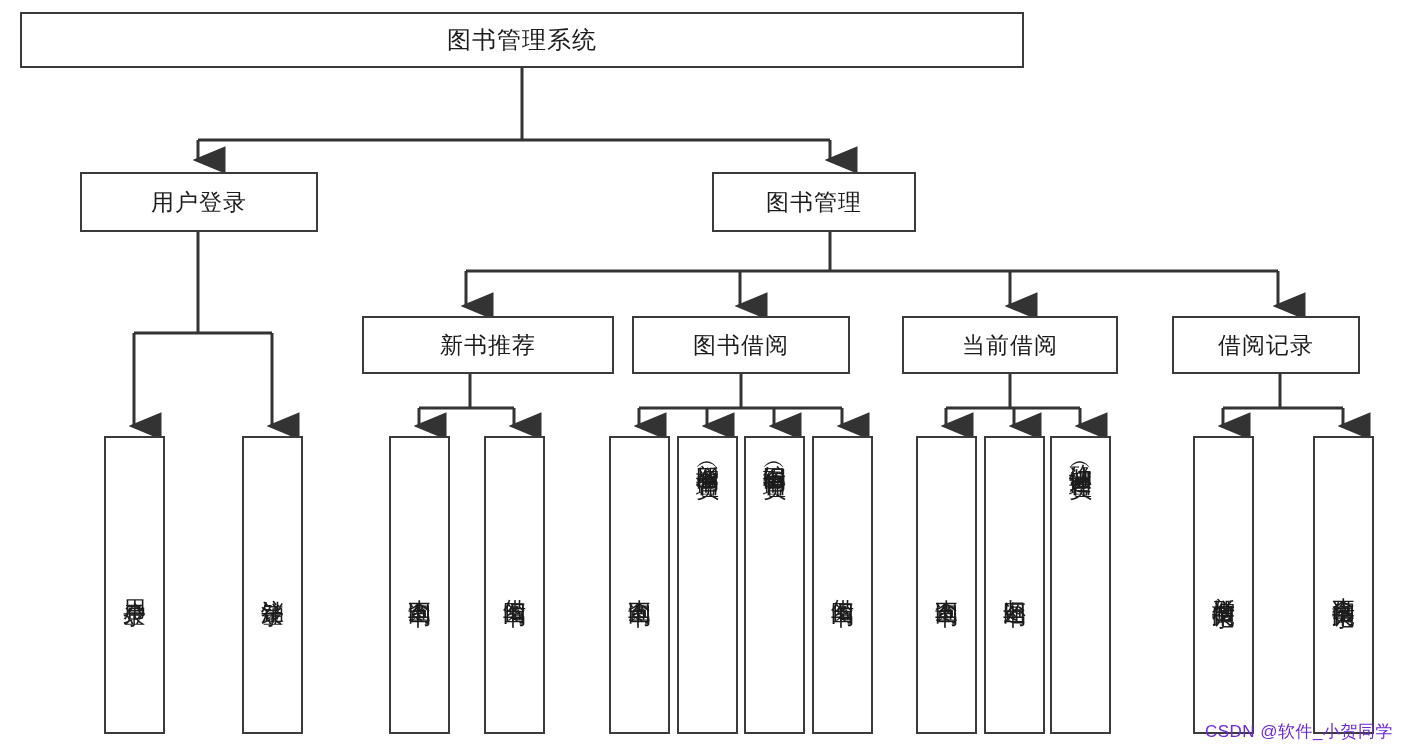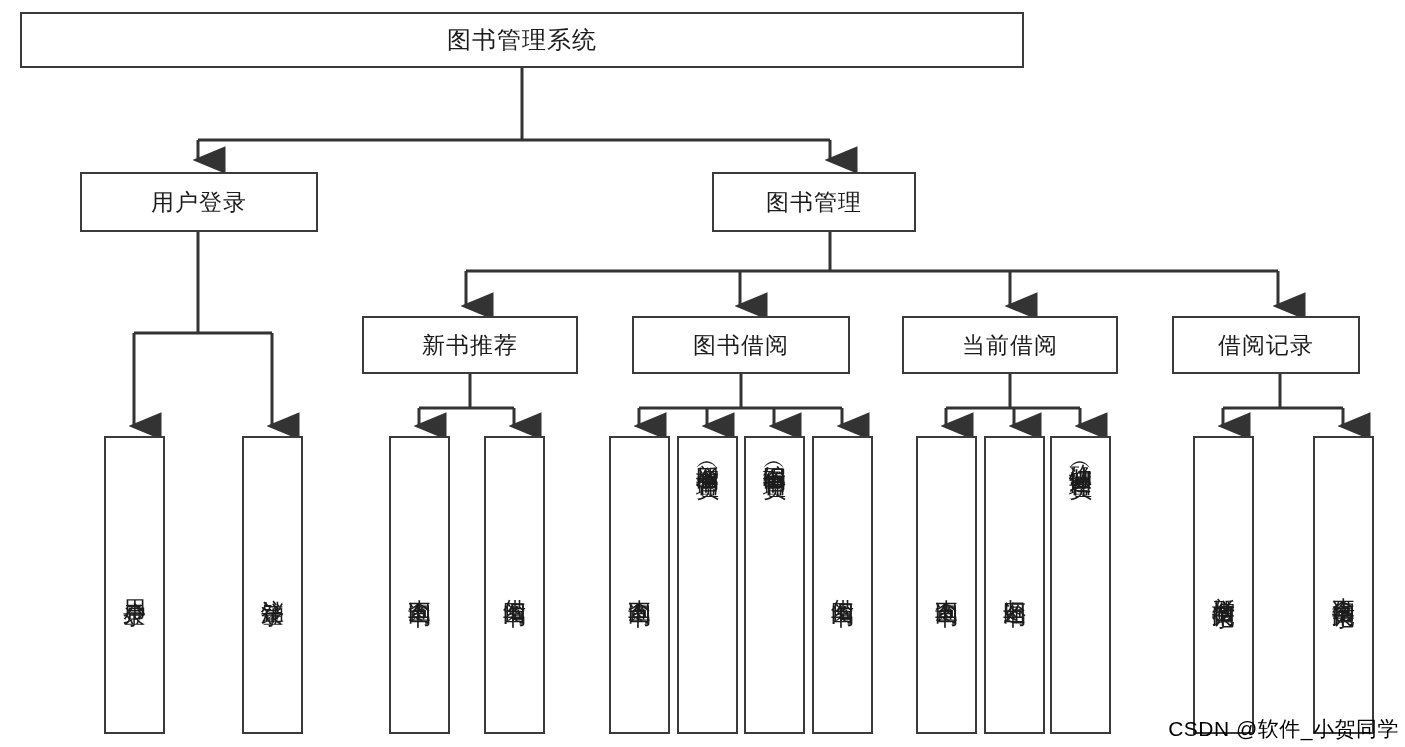--- a/index.html
+++ b/index.html
@@ -28,22 +28,22 @@
     text-orientation:upright;
     font-size:23px;
     line-height:1.18;
     letter-spacing:2px;
     white-space:nowrap;
   }
   .leaf.mid{ align-items:center; }
   .leaf.top{ align-items:flex-start; }
   .leaf.top .vtext{ margin-top:8px; }
   #watermark{
-    position:absolute;right:6px;bottom:4px;
-    font-size:21px;color:#000000;
+    position:absolute;right:12px;bottom:4px;
+    font-size:17px;color:#6d28d9;
     letter-spacing:0.5px;white-space:nowrap;
   }
 </style>
 </head>
 <body>
 
 <div id="canvas">
 
   <svg id="wires" viewBox="0 0 1405 747">
     <defs>
@@ -99,21 +99,21 @@
     <span>图书管理系统</span>
   </div>
 
   <div class="node h" style="left:80px;top:172px;width:238px;height:60px;">
     <span>用户登录</span>
   </div>
   <div class="node h" style="left:712px;top:172px;width:204px;height:60px;">
     <span>图书管理</span>
   </div>
 
-  <div class="node h" style="left:362px;top:316px;width:216px;height:58px;">
+  <div class="node h" style="left:362px;top:316px;width:252px;height:58px;">
     <span>新书推荐</span>
   </div>
   <div class="node h" style="left:632px;top:316px;width:218px;height:58px;">
     <span>图书借阅</span>
   </div>
   <div class="node h" style="left:902px;top:316px;width:216px;height:58px;">
     <span>当前借阅</span>
   </div>
   <div class="node h" style="left:1172px;top:316px;width:188px;height:58px;">
     <span>借阅记录</span>

